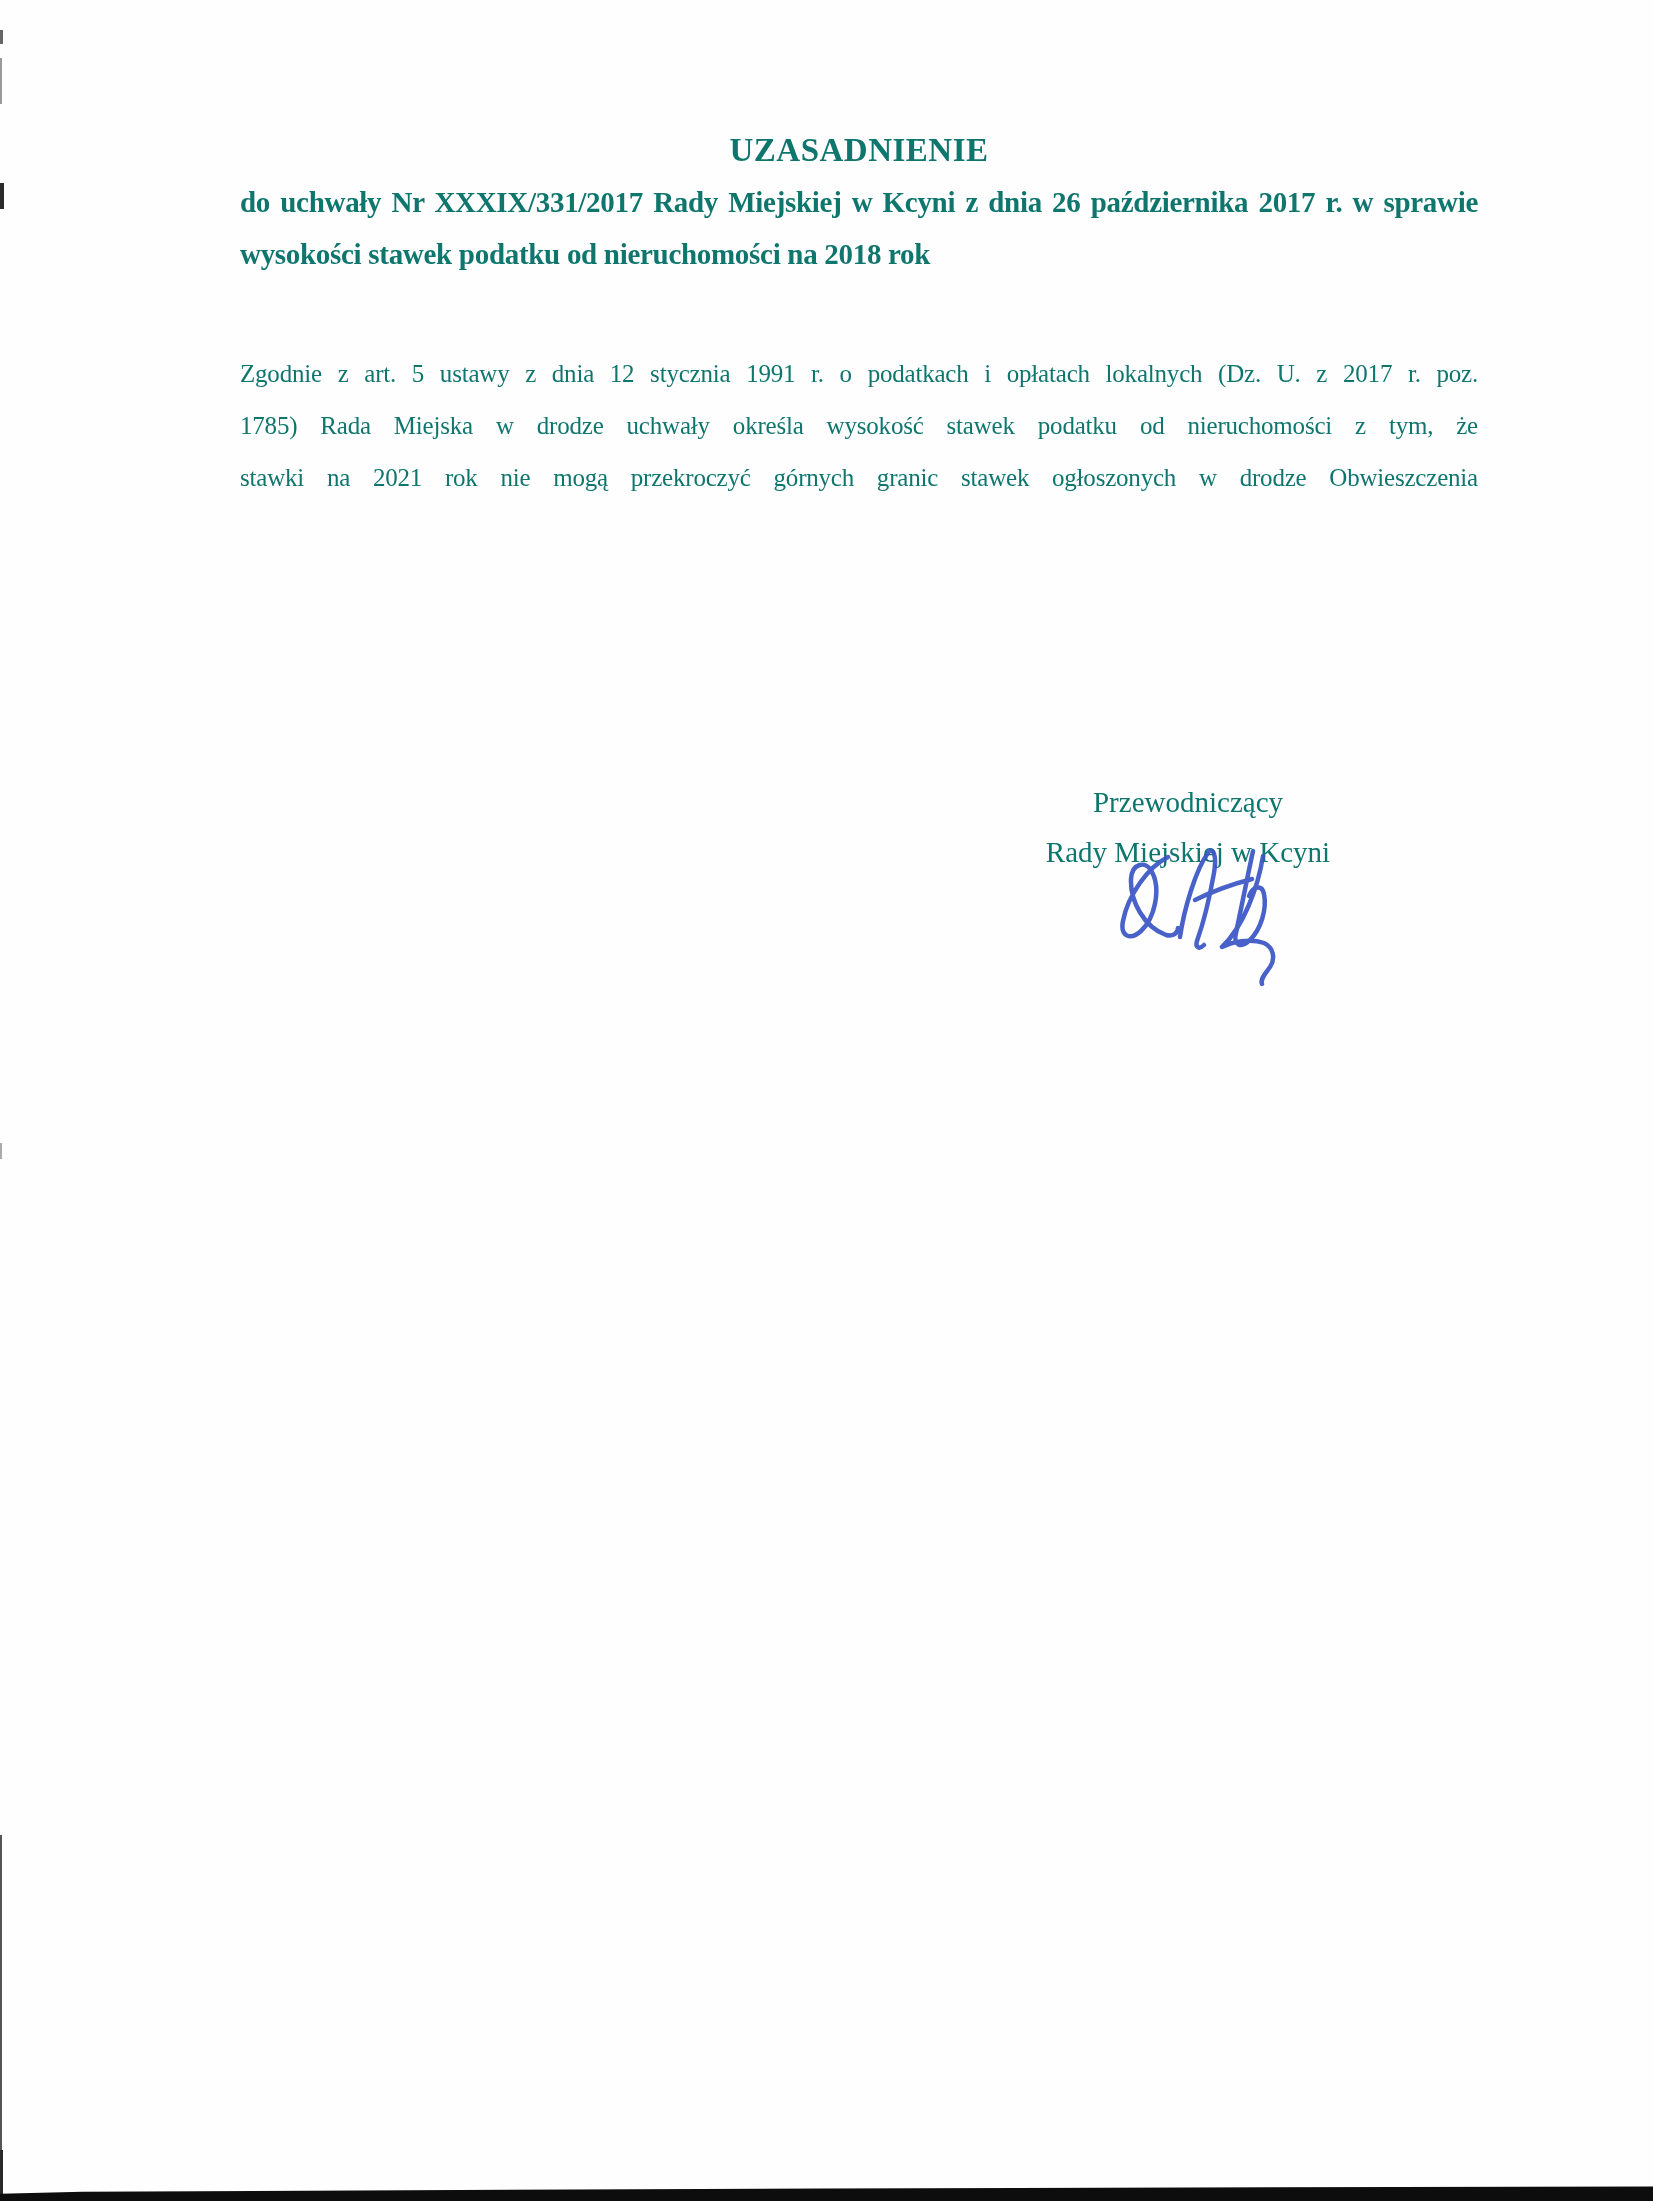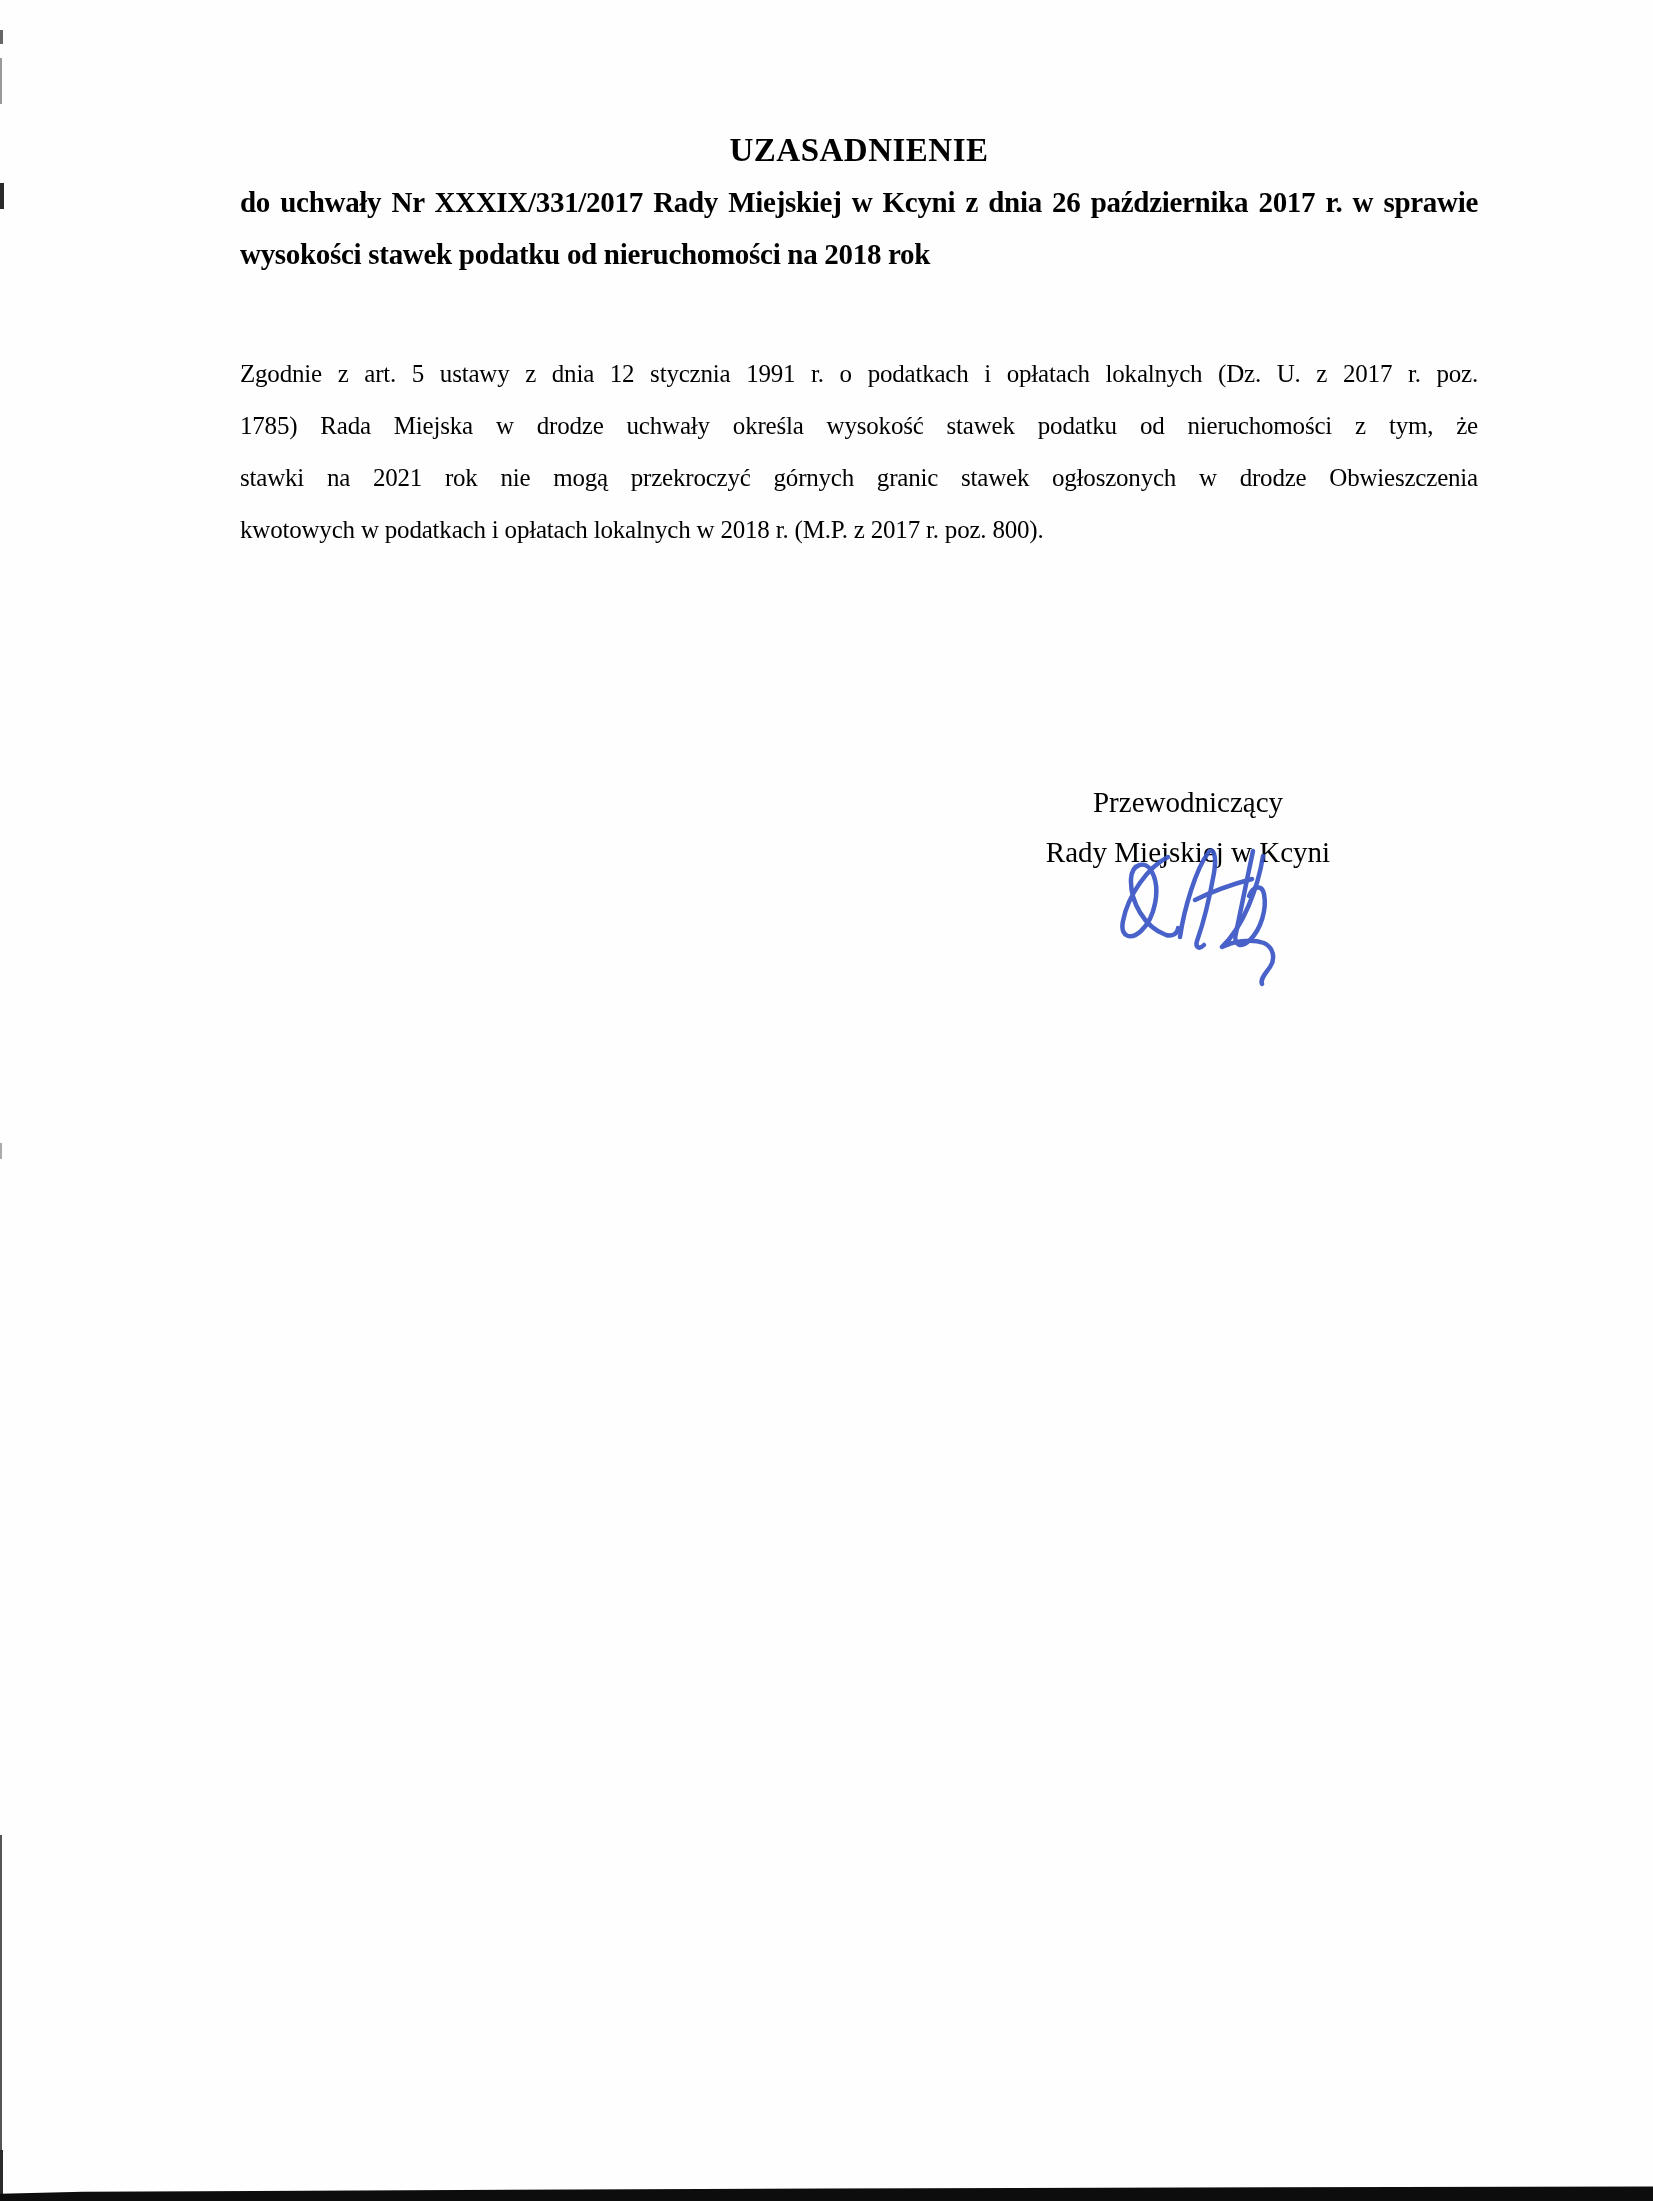--- a/index.html
+++ b/index.html
@@ -7,21 +7,21 @@
     padding: 0;
     background: #ffffff;
   }
   .page {
     position: relative;
     width: 1653px;
     height: 2201px;
     background: #fefefe;
     overflow: hidden;
     font-family: "Liberation Serif", "DejaVu Serif", serif;
-    color: #000000;
+    color: #0f766e;
   }
 
   
   .doc-title {
     position: absolute;
     left: 240px;
     width: 1238px;
     top: 124px;
     line-height: 52px;
     font-size: 33px;
@@ -101,21 +101,20 @@
 
   <div class="subject-block">
     <div class="jline">do uchwały Nr XXXIX/331/2017 Rady Miejskiej w Kcyni z dnia 26 października 2017 r. w sprawie</div>
     <div class="jline last">wysokości stawek podatku od nieruchomości na 2018 rok</div>
   </div>
 
   <div class="body-block">
     <div class="jline">Zgodnie z art. 5 ustawy z dnia 12 stycznia 1991 r. o podatkach i opłatach lokalnych (Dz. U. z 2017 r. poz.</div>
     <div class="jline">1785) Rada Miejska w drodze uchwały określa wysokość stawek podatku od nieruchomości z tym, że</div>
     <div class="jline">stawki na 2021 rok nie mogą przekroczyć górnych granic stawek ogłoszonych w drodze Obwieszczenia</div>
-    <div class="jline last">kwotowych w podatkach i opłatach lokalnych w 2018 r. (M.P. z 2017 r. poz. 800).</div>
   </div>
 
   <div class="sig-line sig-role-1">Przewodniczący</div>
   <div class="sig-line sig-role-2">Rady Miejskiej w Kcyni</div>
 
   <svg class="signature-svg" viewBox="0 0 210 150">
     <g fill="none" stroke="#3a55c5" stroke-width="4.5" stroke-linecap="round" stroke-linejoin="round" opacity="0.92">
       <path d="M 68,14 C 48,24 28,52 23,78 C 20,93 30,98 41,88 C 55,75 61,46 52,29 C 46,17 32,20 31,36 C 30,58 44,84 66,92 C 73,94 78,90 78,85"></path>
       <path d="M 80,94 C 84,66 96,26 108,10 C 113,3 117,12 114,30 C 109,58 102,84 97,98 C 95,104 99,107 104,102"></path>
       <path d="M 95,57 C 115,47 133,41 152,36"></path>

